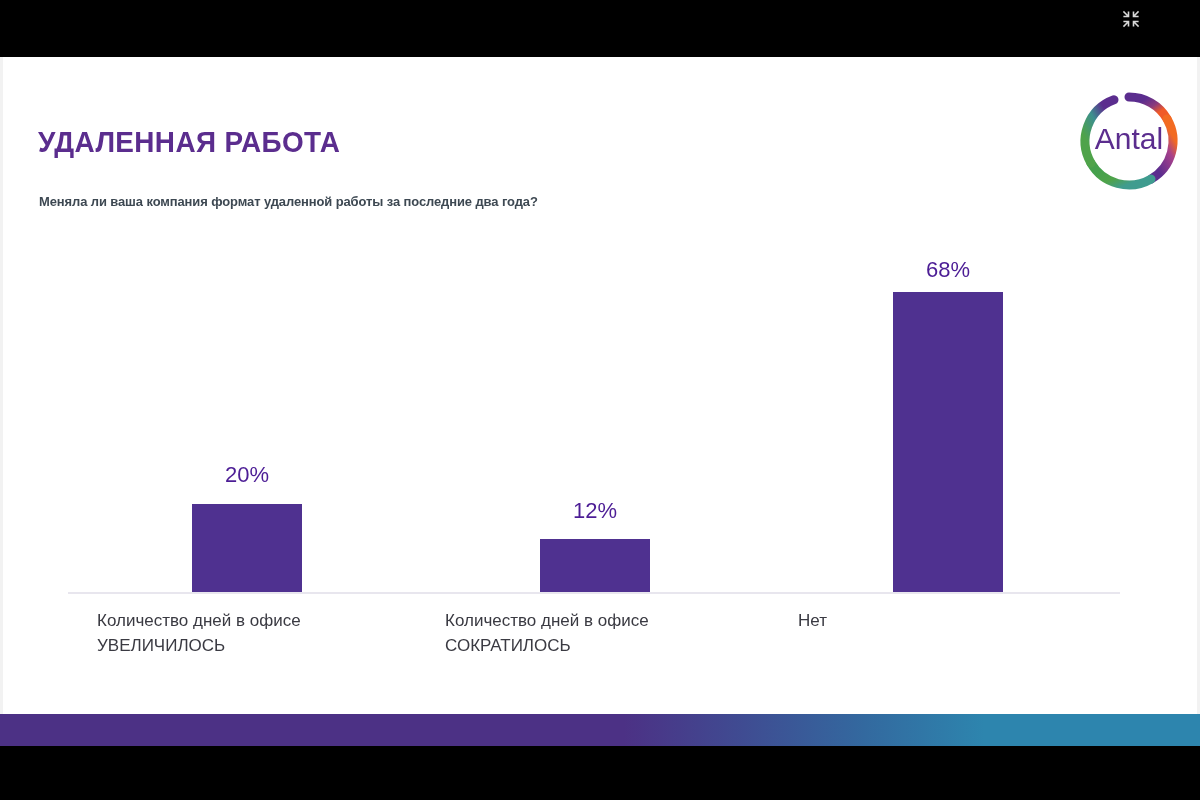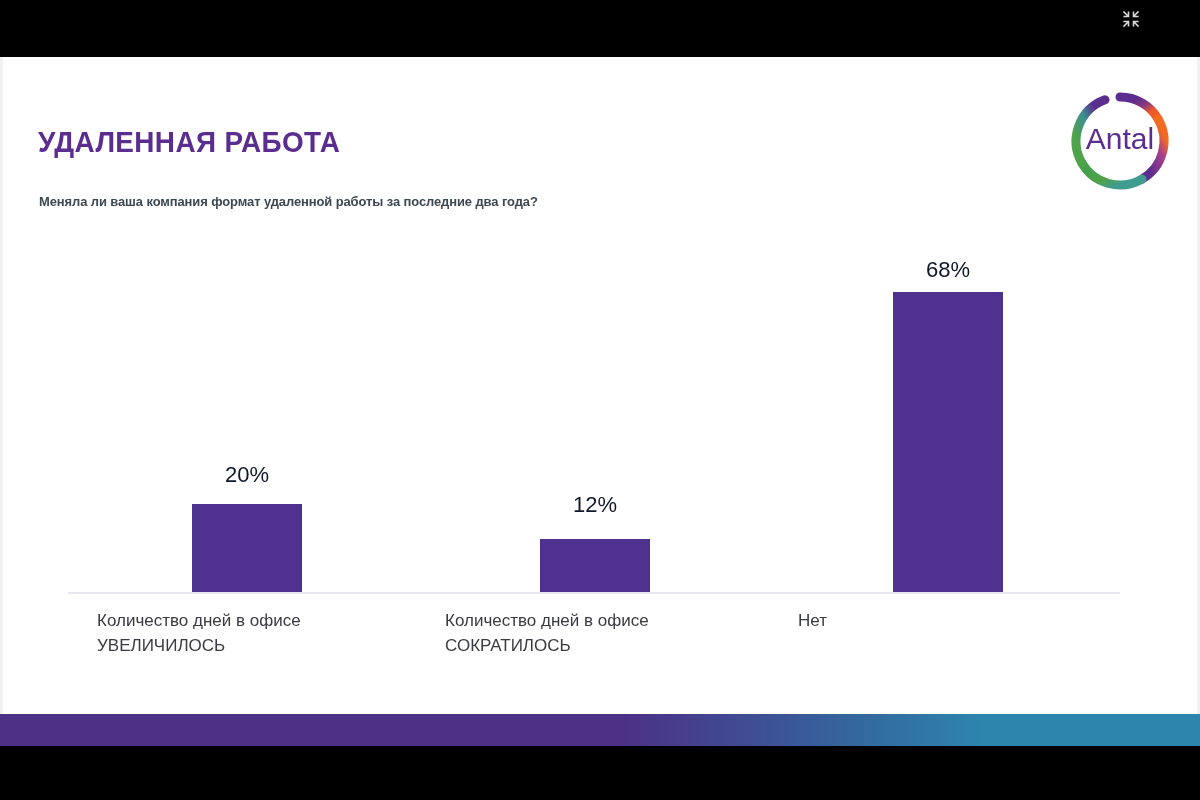--- a/index.html
+++ b/index.html
@@ -72,21 +72,21 @@
     color:#3d4852;
     letter-spacing:-0.1px;
     transform:scaleX(0.96);
     transform-origin:left center;
     white-space:nowrap;
   }
 
   
   .logo {
     position:absolute;
-    right:19px; top:28px;
+    right:10px; top:28px;
     width:122px; height:112px;
   }
   .logo svg { display:block; width:122px; height:112px; }
 
   
   .chart {
     position:absolute;
     left:0; top:0;
     width:1200px; height:657px;
   }
@@ -114,21 +114,21 @@
     transform:translateX(-50%);
     width:110px;
     background:#4f3190;
   }
 
   .bar-value {
     position:absolute;
     left:50%;
     transform:translateX(-50%);
     font-size:22px;
-    color:#0f172a;
+    color:#4c1d95;
     white-space:nowrap;
   }
 
   .bar-label {
     position:absolute;
     left:50%;
     transform:translateX(-50%);
     top:551px;
     width:300px;
     text-align:left;
@@ -226,21 +226,21 @@
 
       <div class="bar-group" style="left:127px;">
         <div class="bar" style="height:88px;"></div>
         <div class="bar-value" style="bottom:226px;">20%</div>
         <div class="bar-label">Количество дней в офисе
 УВЕЛИЧИЛОСЬ</div>
       </div>
 
       <div class="bar-group" style="left:475px;">
         <div class="bar" style="height:53px;"></div>
-        <div class="bar-value" style="bottom:196px;">12%</div>
+        <div class="bar-value" style="bottom:190px;">12%</div>
         <div class="bar-label">Количество дней в офисе
 СОКРАТИЛОСЬ</div>
       </div>
 
       <div class="bar-group" style="left:828px;">
         <div class="bar" style="height:300px;"></div>
         <div class="bar-value" style="bottom:431px;">68%</div>
         <div class="bar-label">Нет</div>
       </div>
 

